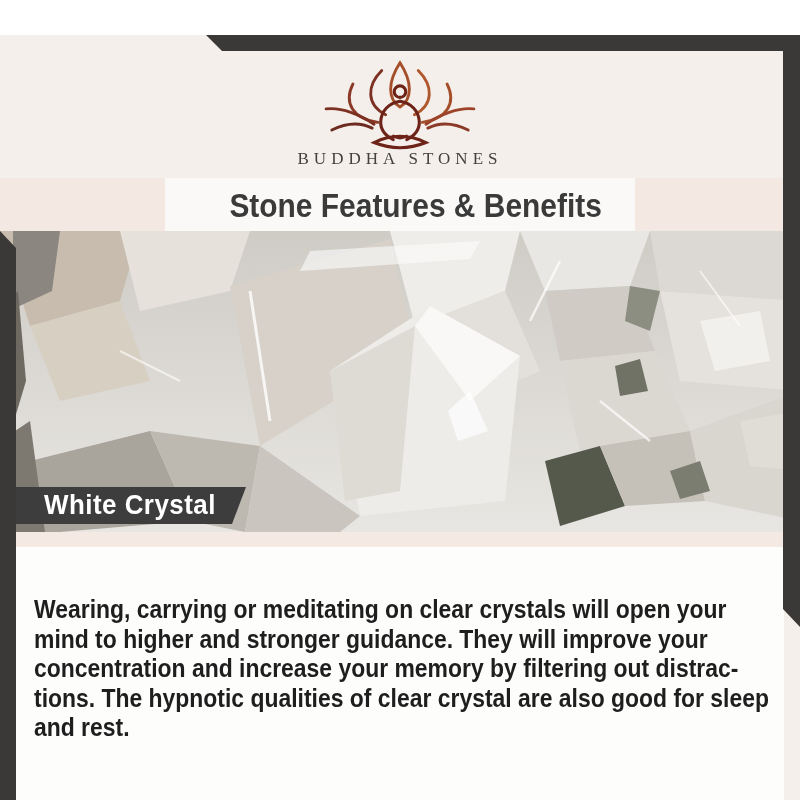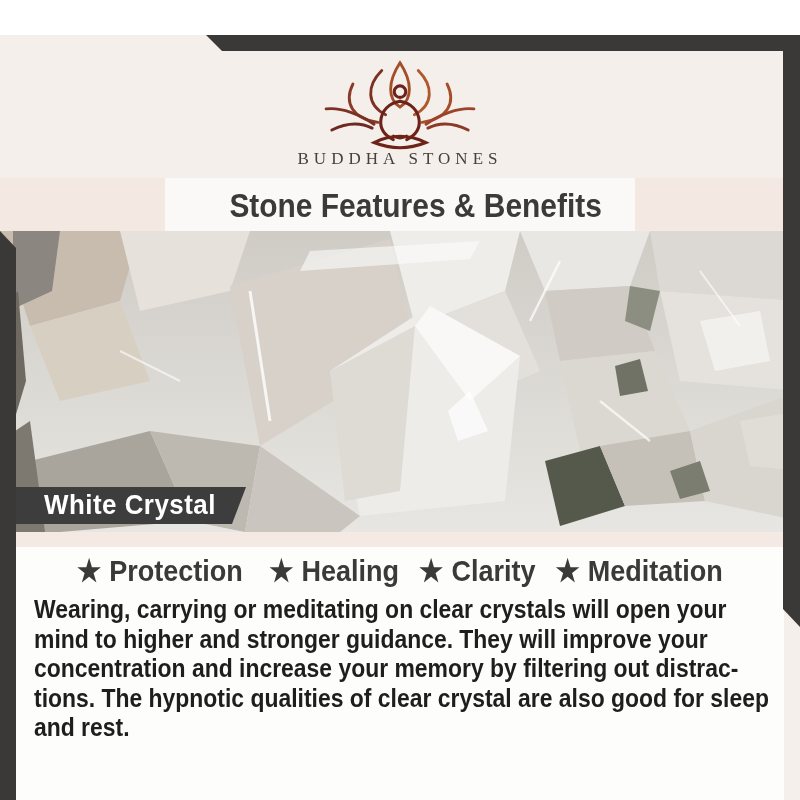--- a/index.html
+++ b/index.html
@@ -184,28 +184,20 @@
   </div>
 
   <div class="stone-banner">
     <span class="lbl">White Crystal</span>
   </div>
 
   <div class="pink-strip"></div>
 
   <div class="content-box"></div>
 
-  <div class="benefits-line">
-    <span class="cond">
-      <span class="benefit first"><span class="star">★</span><span>Protection</span></span>
-      <span class="benefit"><span class="star">★</span><span>Healing</span></span>
-      <span class="benefit"><span class="star">★</span><span>Clarity</span></span>
-      <span class="benefit"><span class="star">★</span><span>Meditation</span></span>
-    </span>
-  </div>
 
   <div class="paragraph">
     <div>Wearing, carrying or meditating on clear crystals will open your</div>
     <div>mind to higher and stronger guidance. They will improve your</div>
     <div>concentration and increase your memory by filtering out distrac-</div>
     <div>tions. The hypnotic qualities of clear crystal are also good for sleep</div>
     <div>and rest.</div>
   </div>
 
   <div class="frame frame-top"></div>

